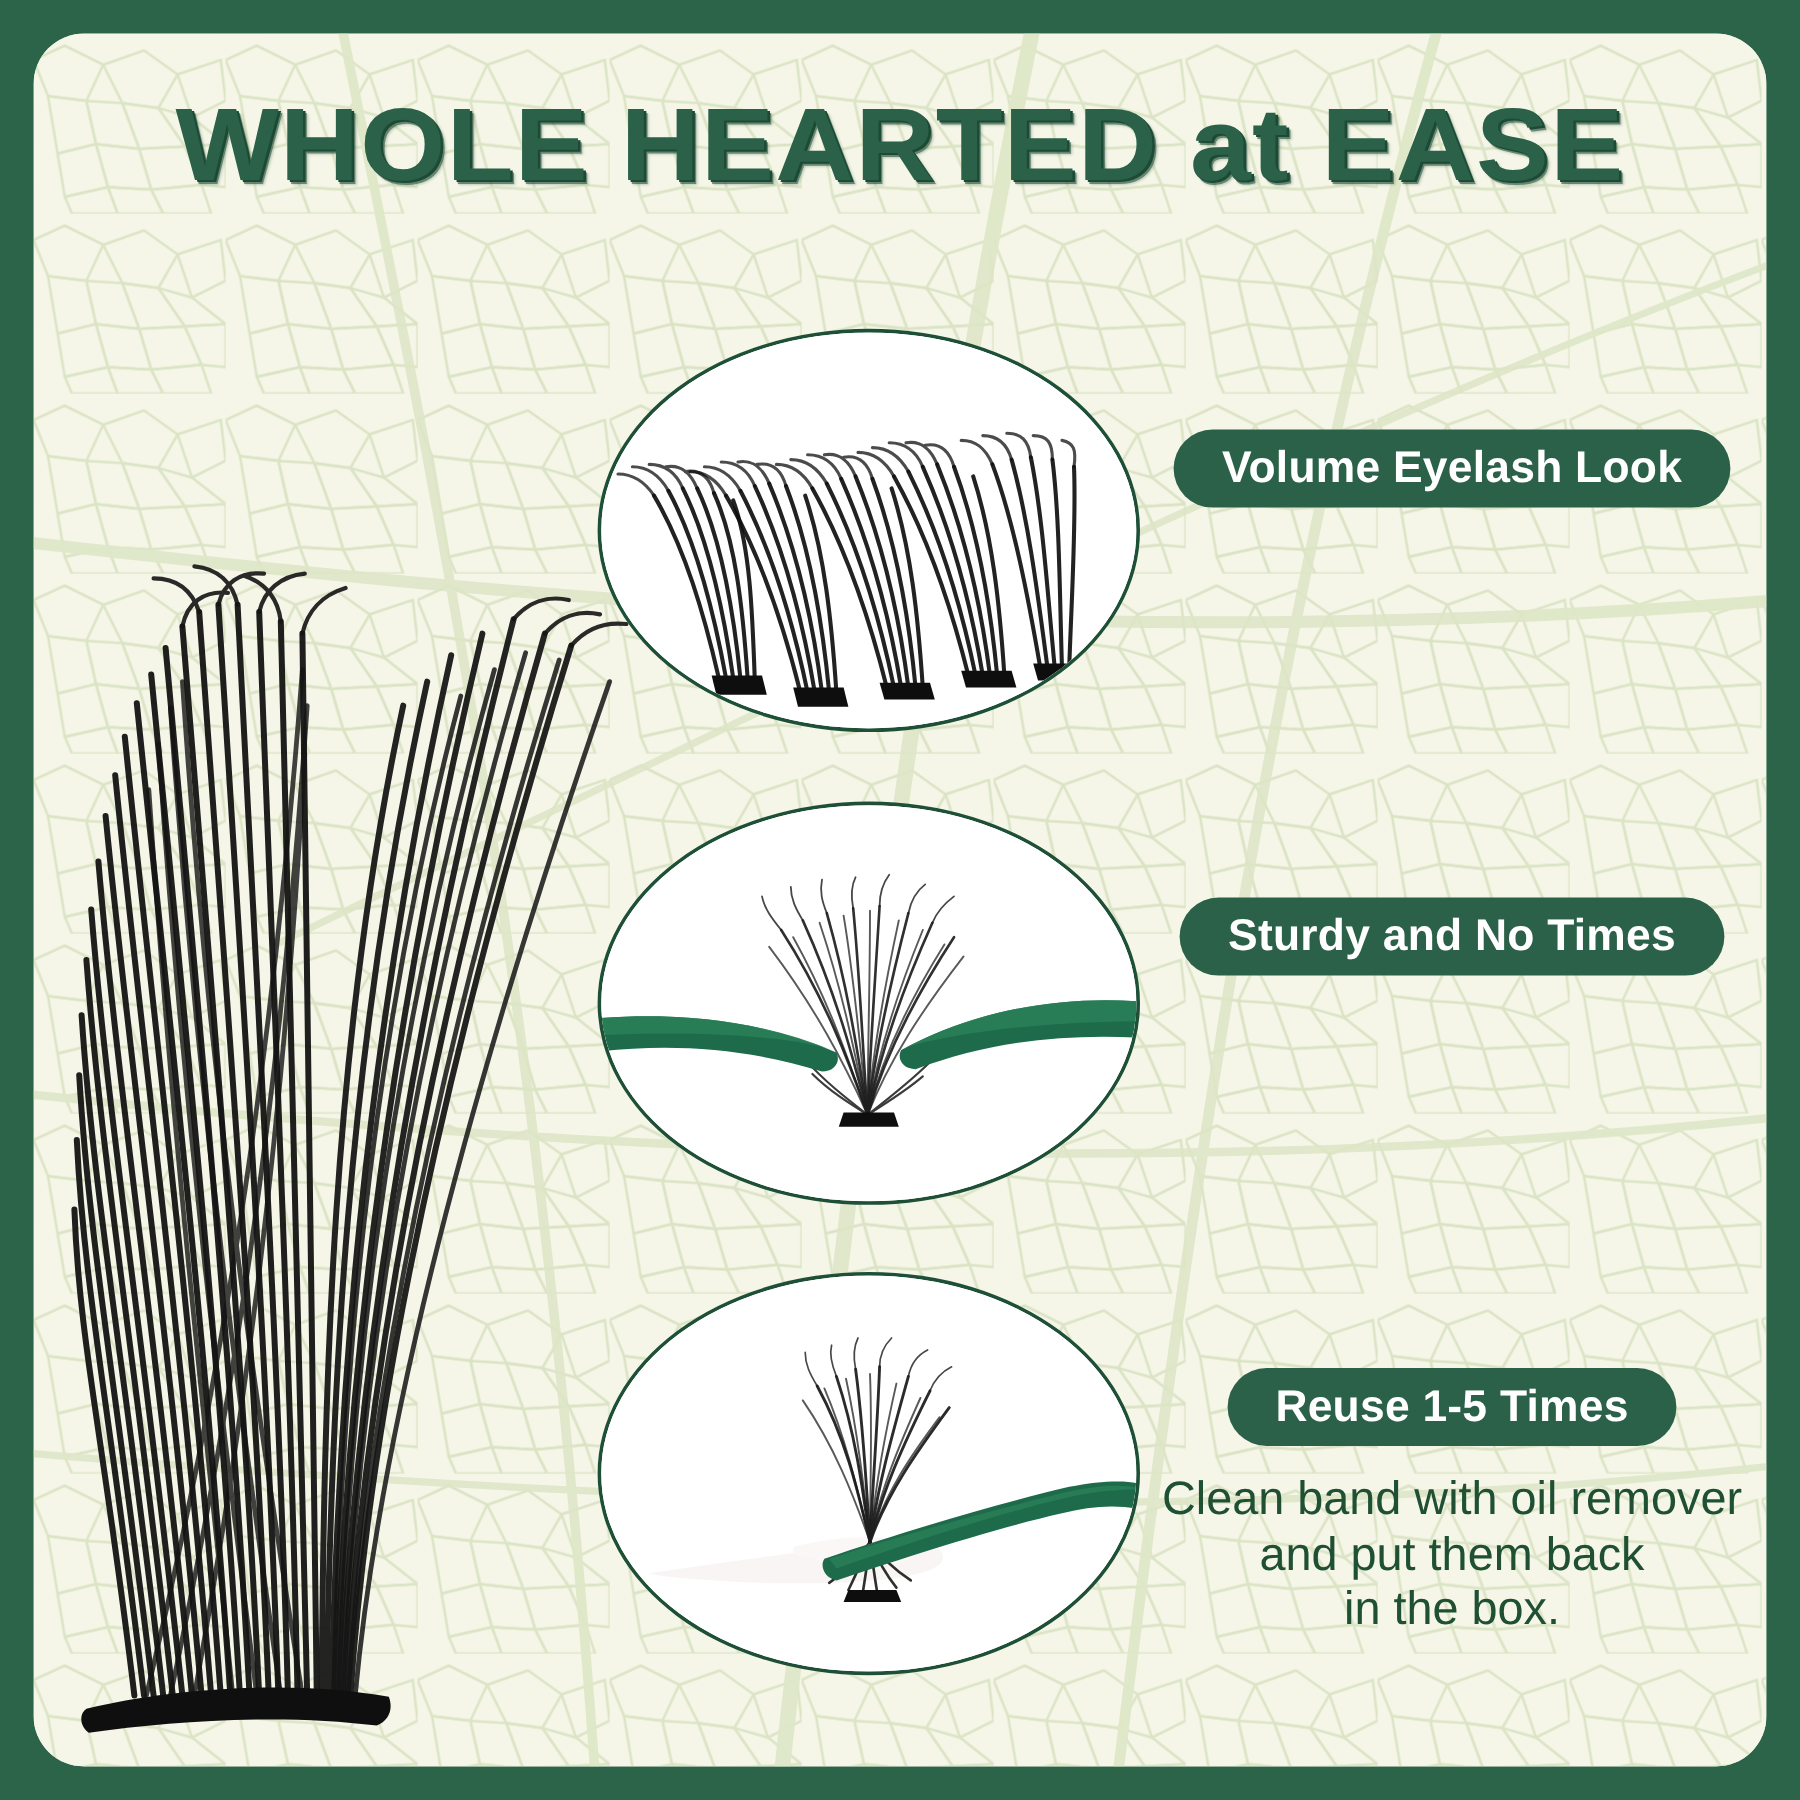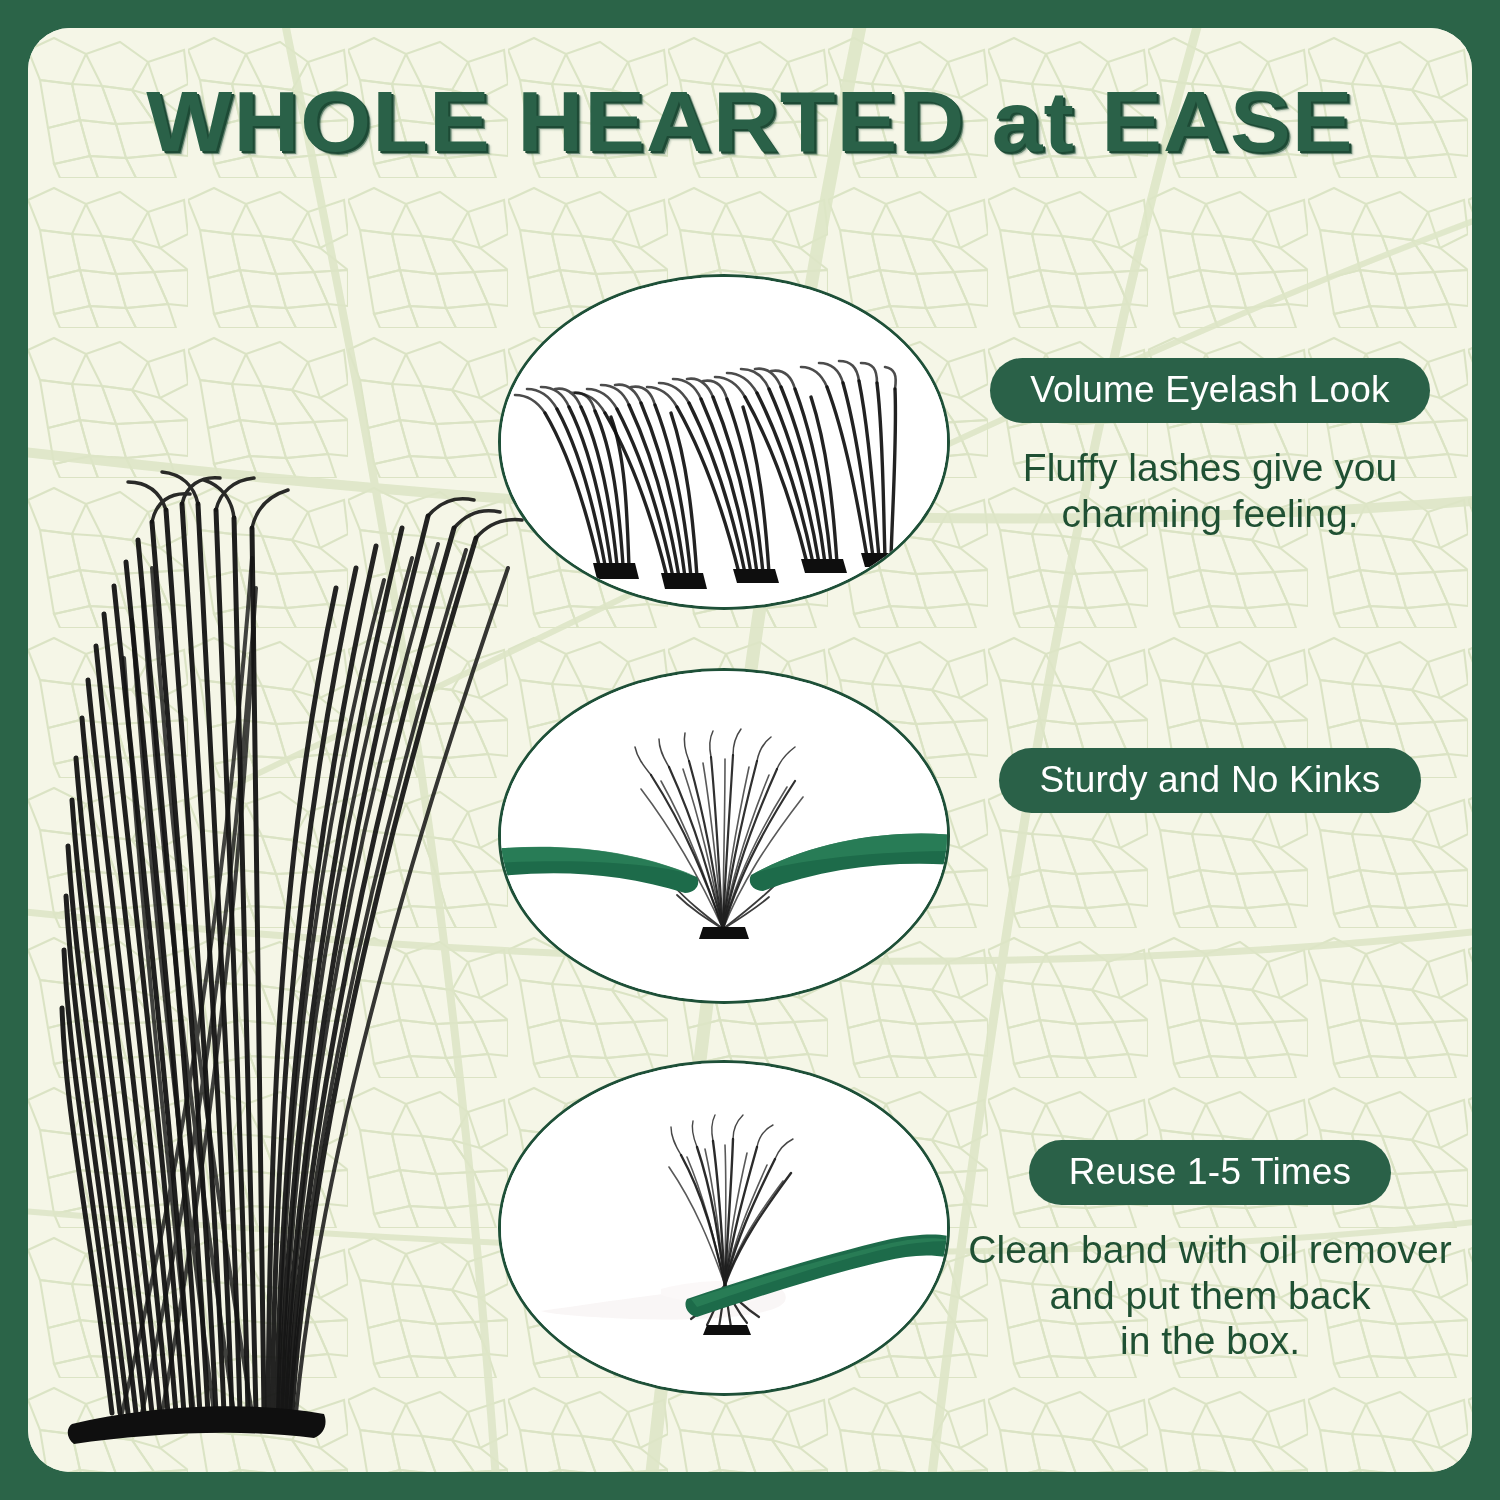--- a/index.html
+++ b/index.html
@@ -86,21 +86,21 @@
   #feature-1 { left: 932px; top: 330px; }
   #feature-2 { left: 932px; top: 720px; }
   #feature-3 { left: 932px; top: 1112px; }
 
   .badge {
     display: inline-block;
     background: #2a6148;
     color: #ffffff;
     border-radius: 40px;
     font-size: 37px;
-    font-weight: normal;
+    font-weight: bold;
     letter-spacing: 0.2px;
     padding: 13px 40px 15px 40px;
     line-height: 1.0;
     white-space: nowrap;
     box-sizing: border-box;
   }
   .desc {
     margin-top: 22px;
     color: #1f5033;
     font-size: 39px;
@@ -422,26 +422,24 @@
 
         <g>
           <path d="M186 236 C 250 214, 330 190, 390 176 C 420 170, 446 170, 454 176 L454 196 C 432 190, 408 192, 384 198 C 322 212, 244 238, 196 254 C 186 252, 182 242, 186 236 Z" fill="#1d6b4a"></path>
           <path d="M190 236 C 252 216, 330 194, 390 180 C 418 174, 440 174, 450 178 C 432 178, 406 180, 384 186 C 324 200, 248 226, 196 244 Z" fill="#2c8159" opacity="0.75"></path>
         </g>
       </svg>
     </div>
 
     <div class="feature" id="feature-1">
       <div class="badge">Volume Eyelash Look</div>
-      <div class="desc">Fluffy lashes give you
-charming feeling.</div>
     </div>
 
     <div class="feature" id="feature-2">
-      <div class="badge">Sturdy and No Kinks</div>
+      <div class="badge">Sturdy and No Times</div>
     </div>
 
     <div class="feature" id="feature-3">
       <div class="badge">Reuse 1-5 Times</div>
       <div class="desc">Clean band with oil remover
 and put them back
 in the box.</div>
     </div>
 
   </div>

